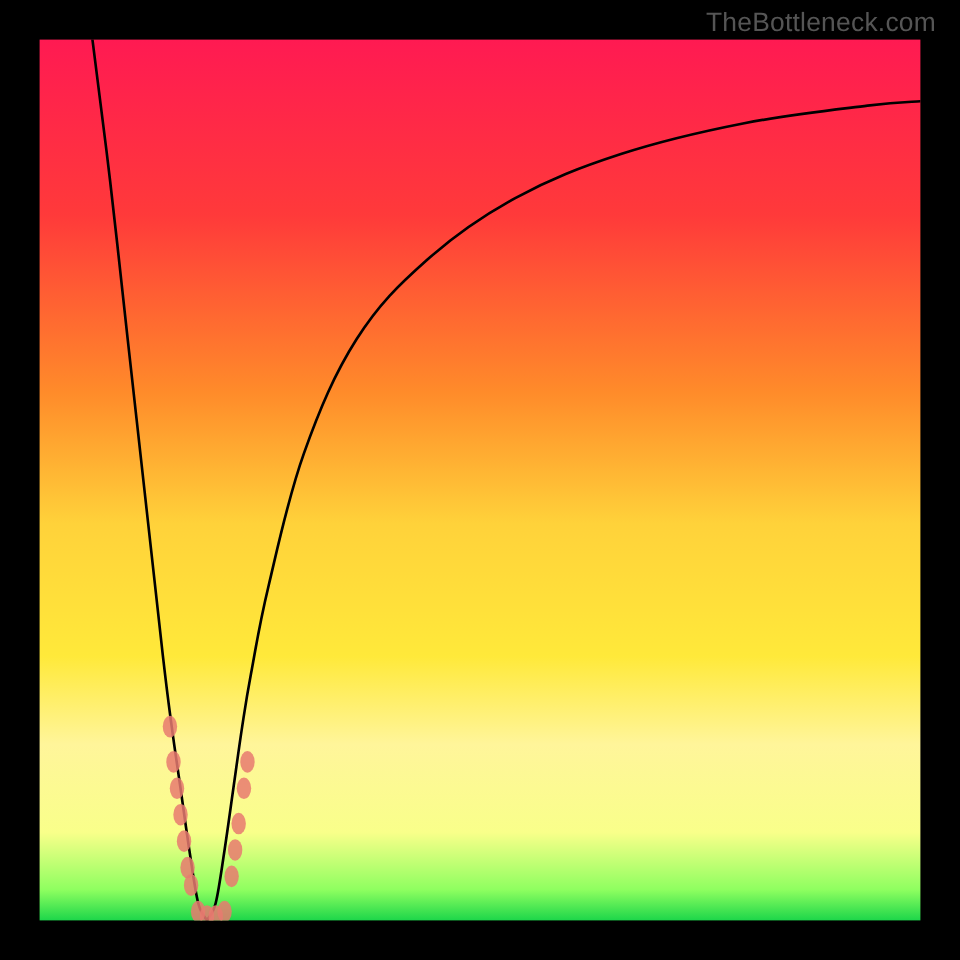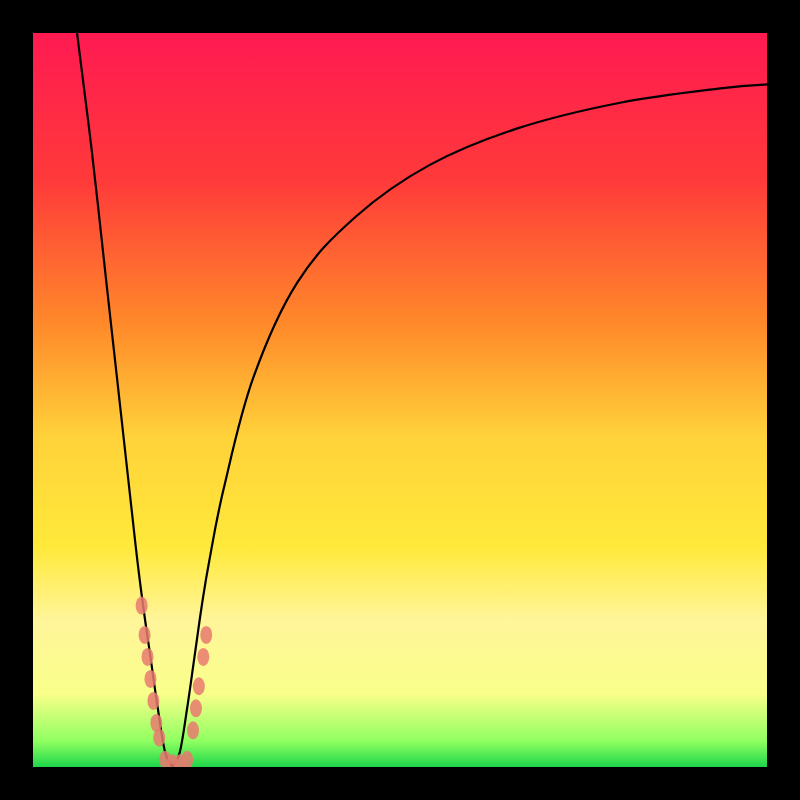--- a/index.html
+++ b/index.html
@@ -53,20 +53,21 @@
   .marker {
     fill: #e77a70;
     fill-opacity: 0.85;
     stroke: none;
   }
 </style>
 </head>
 <body>
 
 <div class="frame">
+  <div class="watermark">TheBottleneck.com</div>
   <div class="plot-area" id="plotArea" style="background: linear-gradient(rgb(255, 26, 82) 0%, rgb(255, 58, 58) 20%, rgb(255, 139, 42) 40%, rgb(255, 210, 58) 55%, rgb(255, 233, 58) 70%, rgb(255, 245, 154) 80%, rgb(249, 255, 138) 90%, rgb(143, 255, 96) 96.5%, rgb(29, 214, 74) 100%);">
     <svg class="curve" id="curveSvg" viewBox="0 0 734 734" preserveAspectRatio="none">
         <path class="line" d="M 44.04 0.00 C 46.68 21.14, 53.44 72.52, 58.72 117.44 C 64.00 162.36, 68.12 202.00, 73.40 249.56 C 78.68 297.12, 82.80 334.12, 88.08 381.68 C 93.36 429.24, 98.80 479.45, 102.76 513.80 C 106.72 548.15, 107.46 552.70, 110.10 572.52 C 112.74 592.34, 114.80 605.40, 117.44 623.90 C 120.08 642.40, 122.14 658.10, 124.78 675.28 C 127.42 692.46, 129.48 708.75, 132.12 719.32 C 134.76 729.89, 138.14 731.36, 139.46 734.00" stroke="#000000"></path>
         <path class="line" d="M 139.46 734.00 C 140.78 731.36, 144.16 729.89, 146.80 719.32 C 149.44 708.75, 151.50 692.46, 154.14 675.28 C 156.78 658.10, 158.84 642.40, 161.48 623.90 C 164.12 605.40, 166.18 589.70, 168.82 572.52 C 171.46 555.34, 172.20 549.62, 176.16 528.48 C 180.12 507.34, 182.91 488.11, 190.84 455.08 C 198.77 422.05, 206.99 381.97, 220.20 344.98 C 233.41 307.99, 245.74 278.63, 264.24 249.56 C 282.74 220.49, 299.18 204.64, 322.96 183.50 C 346.74 162.36, 367.29 147.97, 396.36 132.12 C 425.43 116.27, 450.09 106.65, 484.44 95.42 C 518.79 84.19, 550.21 77.00, 587.20 69.73 C 624.19 62.46, 663.54 58.35, 689.96 55.05 C 716.38 51.75, 726.07 52.04, 734.00 51.38" stroke="#000000"></path>
         <ellipse class="marker" cx="108.63" cy="572.52" rx="6" ry="9" fill="#e77a70"></ellipse>
         <ellipse class="marker" cx="111.57" cy="601.88" rx="6" ry="9" fill="#e77a70"></ellipse>
         <ellipse class="marker" cx="114.50" cy="623.90" rx="6" ry="9" fill="#e77a70"></ellipse>
         <ellipse class="marker" cx="117.44" cy="645.92" rx="6" ry="9" fill="#e77a70"></ellipse>
         <ellipse class="marker" cx="120.38" cy="667.94" rx="6" ry="9" fill="#e77a70"></ellipse>
         <ellipse class="marker" cx="123.31" cy="689.96" rx="6" ry="9" fill="#e77a70"></ellipse>

